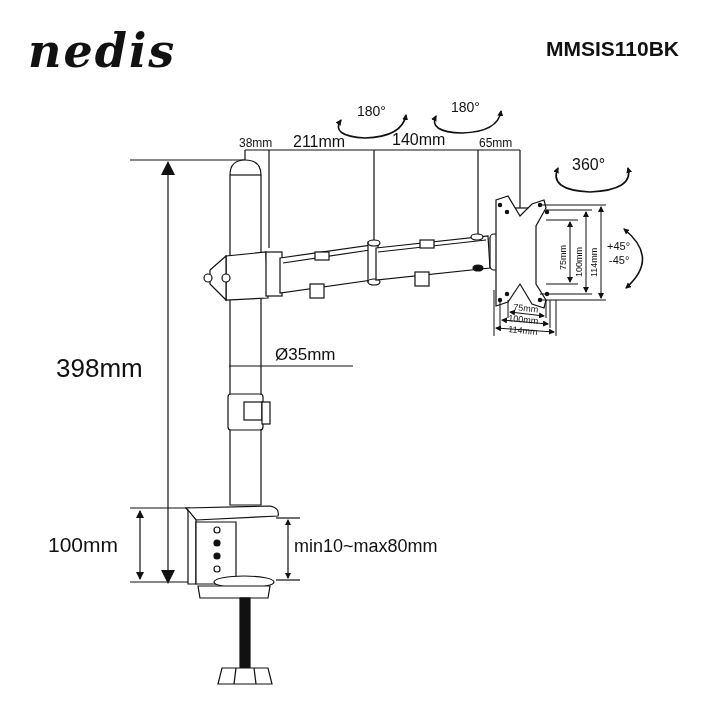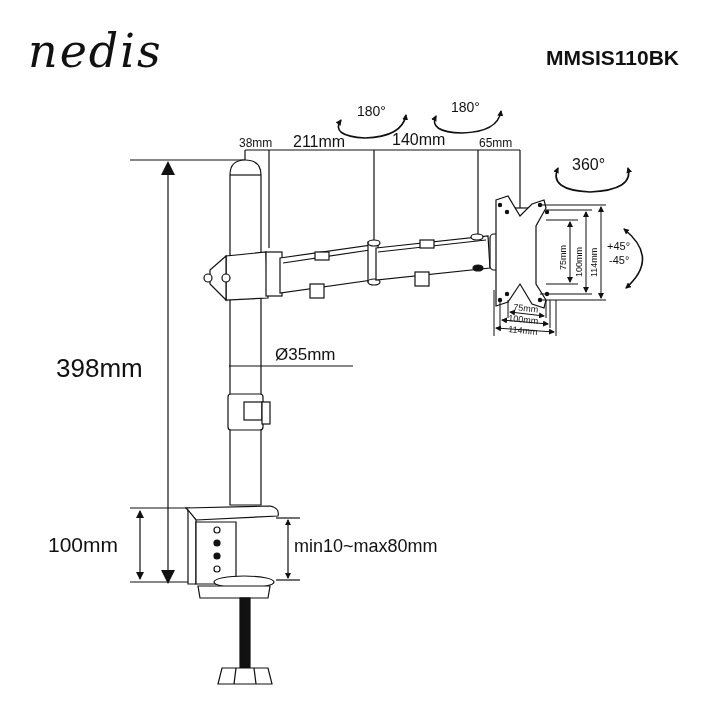--- a/index.html
+++ b/index.html
@@ -1,18 +1,18 @@
 <!DOCTYPE html>
 <html><head>
 <meta charset="utf-8">
 <style>
   html, body { margin: 0; padding: 0; background: #ffffff; }
   body { width: 705px; height: 705px; position: relative; overflow: hidden; font-family: "Liberation Sans", sans-serif; color: #111; }
-  .brand { position: absolute; left: 28px; top: 28px; font-family: "DejaVu Serif", serif; font-style: italic; font-weight: normal; font-size: 46px; letter-spacing: 2px; line-height: 1; }
-  .model { position: absolute; right: 26px; top: 47px; font-family: "Liberation Sans", sans-serif; font-weight: bold; font-size: 21px; line-height: 1; margin-left: 32px; }
+  .brand { position: absolute; left: 28px; top: 28px; font-family: "DejaVu Serif", serif; font-style: italic; font-weight: bold; font-size: 46px; letter-spacing: 2px; line-height: 1; }
+  .model { position: absolute; right: 26px; top: 38px; font-family: "Liberation Sans", sans-serif; font-weight: bold; font-size: 21px; line-height: 1; margin-left: 32px; }
   svg { position: absolute; left: 0; top: 0; }
   .lbl { font-family: "Liberation Sans", sans-serif; fill: #111; }
 </style>
 </head>
 <body>
 
 <div class="brand">nedis</div>
 <div class="model">MMSIS110BK</div>
 
 <svg width="705" height="705" viewBox="0 0 705 705">

